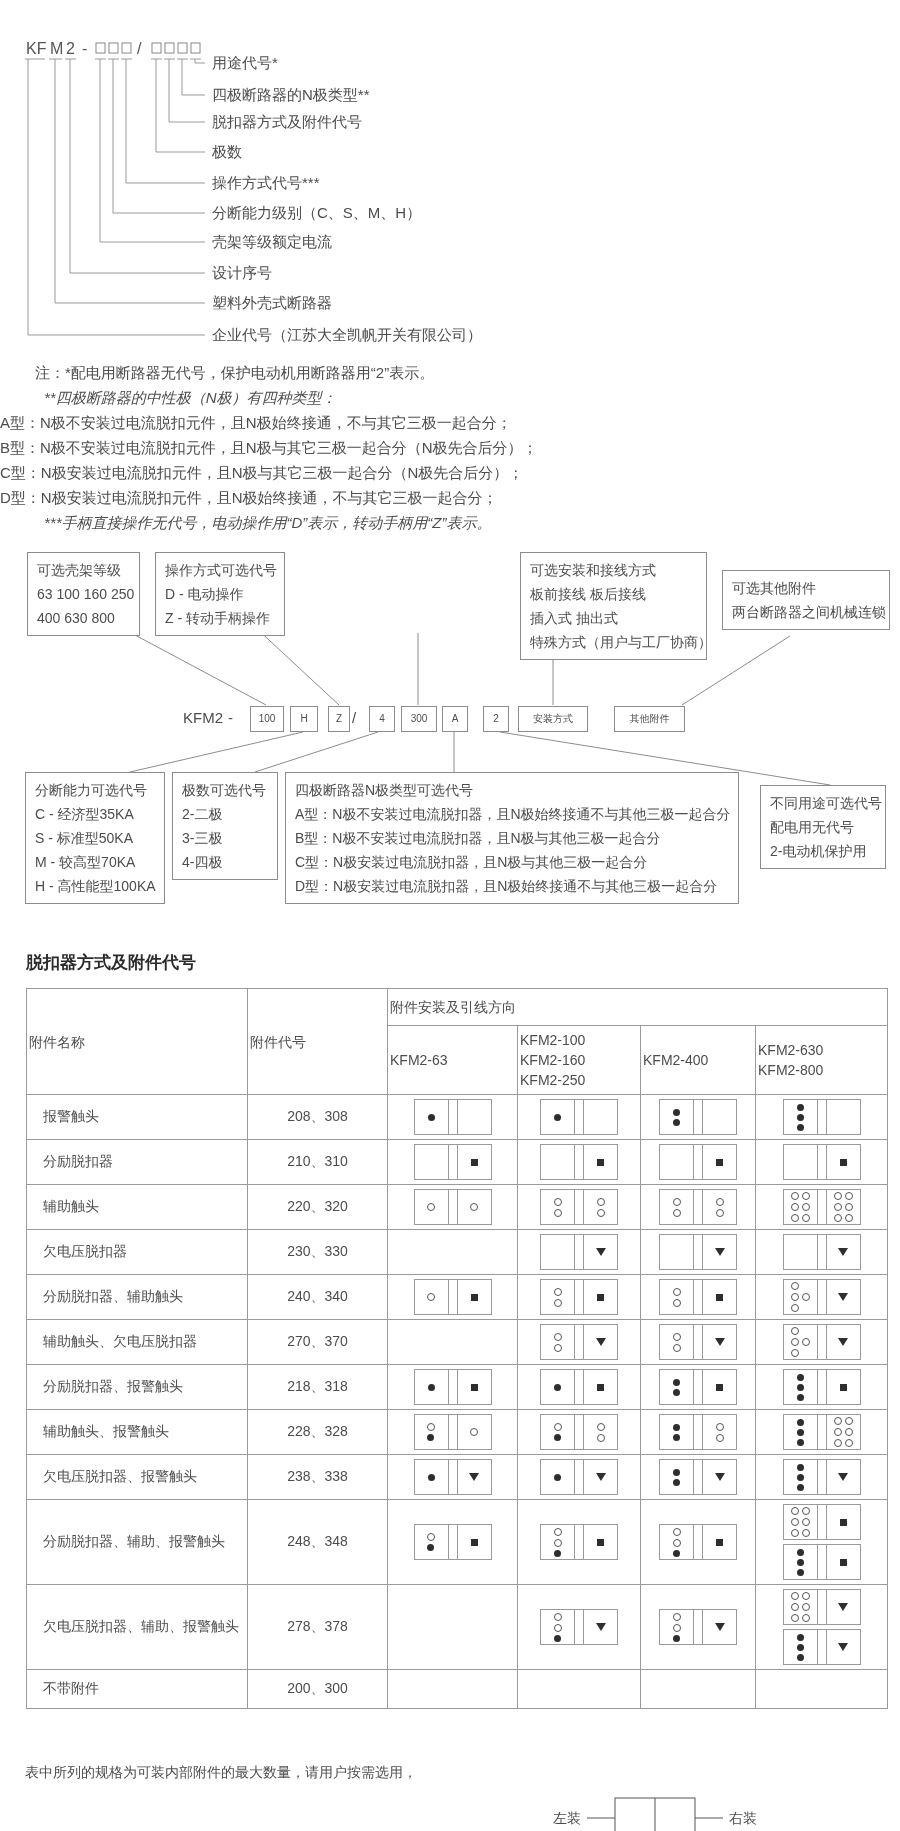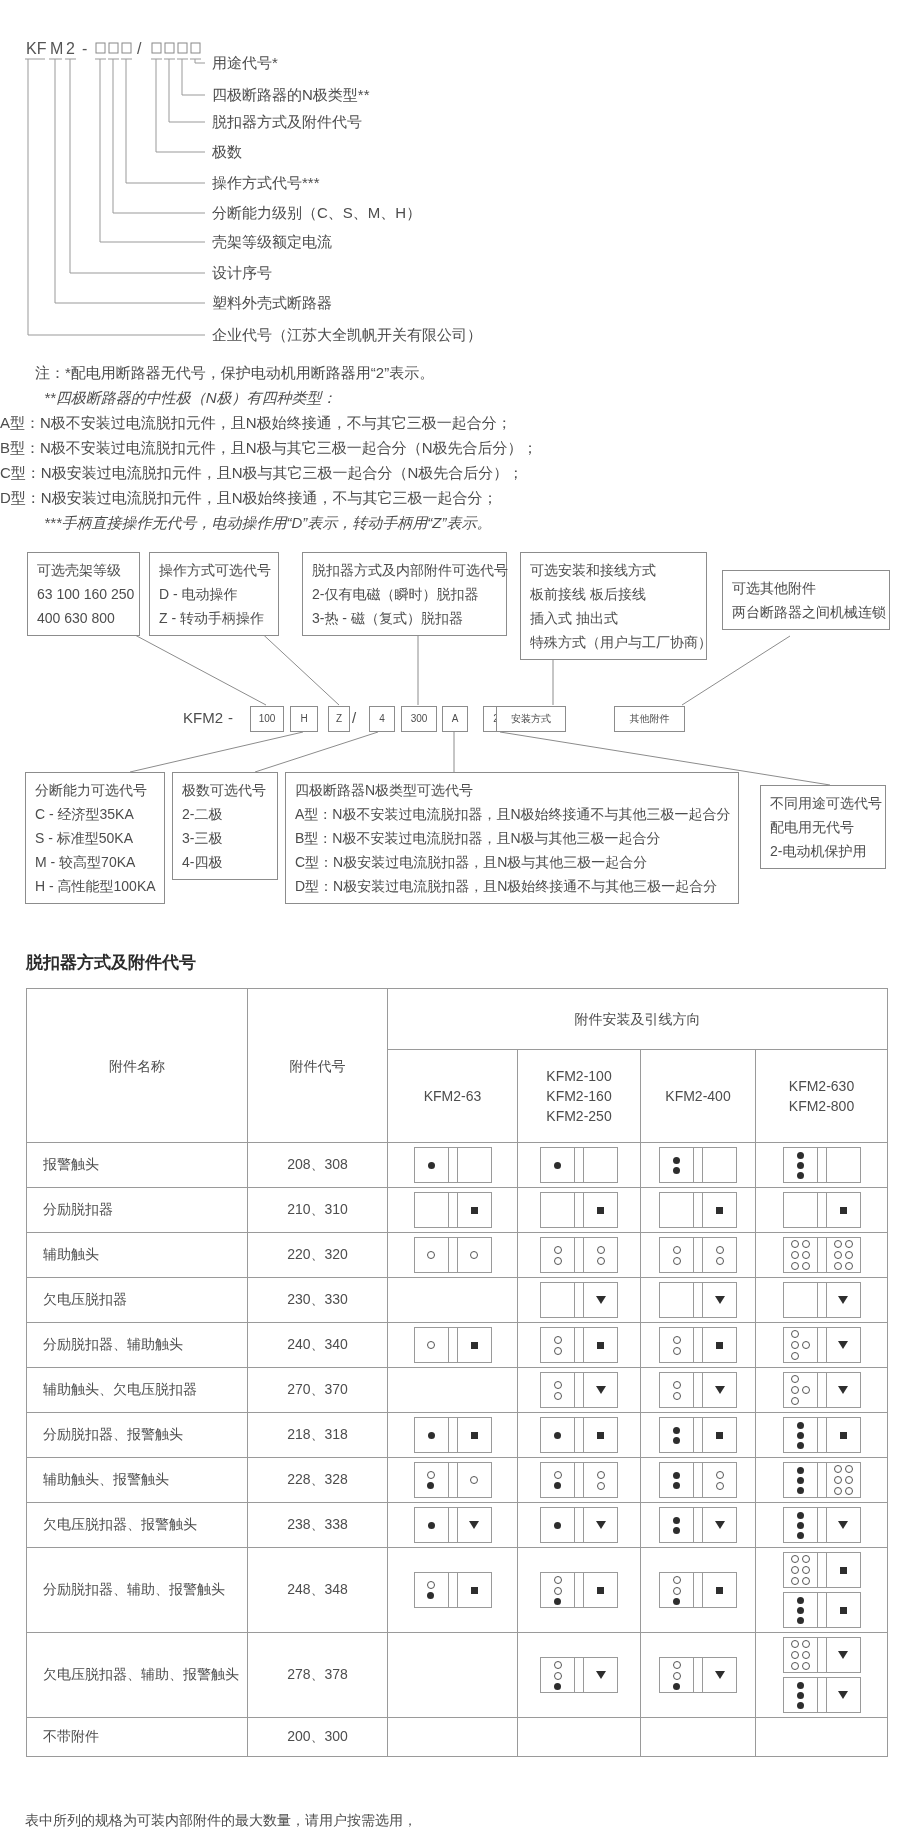--- a/index.html
+++ b/index.html
@@ -25,21 +25,21 @@
   .mid-lines{position:absolute;left:0;top:0;}
   .mid-lines line{stroke:#8c8c8c;stroke-width:1;}
   .mbox{position:absolute;border:1px solid #8c8c8c;padding:5px 9px;font-size:14px;line-height:24px;background:#fff;white-space:nowrap;}
   .cbox{position:absolute;top:161px;height:24px;line-height:24px;border:1px solid #8c8c8c;text-align:center;font-size:10px;background:#fff;}
   .ctext{position:absolute;top:161px;height:24px;line-height:24px;font-size:15px;}
 
   
   .tbl-title{margin:34px 0 14px 26px;font-size:17px;font-weight:bold;color:#2b2b2b;}
   table.acc{border-collapse:collapse;margin-left:26px;table-layout:fixed;width:861px;}
   table.acc th,table.acc td{border:1px solid #9a9a9a;font-weight:normal;font-size:14px;color:#4d4d4d;}
-  table.acc thead th{text-align:center;padding:16px 2px;line-height:20px;}
+  table.acc thead th{text-align:left;padding:4px 2px;line-height:20px;}
   th.h-span{height:28px;}
   td.c-name{text-align:left;padding:10px 6px 10px 16px;}
   td.c-code{text-align:center;}
   td.c-diag{text-align:center;padding:4px 2px;}
   .dstack{display:inline-flex;flex-direction:column;gap:4px;vertical-align:middle;}
   .diag{display:inline-flex;align-items:stretch;height:34px;border:1px solid #9a9a9a;background:#fff;}
   .dz{display:flex;flex-direction:column;flex-wrap:wrap;justify-content:center;align-content:center;gap:3px;min-width:25px;padding:0 4px;}
   .dmid{width:8px;border-left:1px solid #9a9a9a;border-right:1px solid #9a9a9a;}
   .sym{display:block;width:7px;height:7px;}
   .sym.dot{background:#2e2e2e;border-radius:50%;}
@@ -134,29 +134,24 @@
       <line x1="378" y1="187" x2="255" y2="227"></line>
       <line x1="454" y1="187" x2="454" y2="227"></line>
       <line x1="500" y1="187" x2="830" y2="240"></line>
     </svg>
 
     <div class="mbox" style="left:27px;top:7px;width:93px;">
       <div>可选壳架等级</div>
       <div>63 100 160 250</div>
       <div>400 630 800</div>
     </div>
-    <div class="mbox" style="left:149px;top:7px;width:110px;">
+    <div class="mbox" style="left:155px;top:7px;width:110px;">
       <div>操作方式可选代号</div>
       <div>D - 电动操作</div>
       <div>Z - 转动手柄操作</div>
-    </div>
-    <div class="mbox" style="left:302px;top:7px;width:185px;">
-      <div>脱扣器方式及内部附件可选代号</div>
-      <div>2-仅有电磁（瞬时）脱扣器</div>
-      <div>3-热 - 磁（复式）脱扣器</div>
     </div>
     <div class="mbox" style="left:520px;top:7px;width:167px;">
       <div>可选安装和接线方式</div>
       <div>板前接线 板后接线</div>
       <div>插入式 抽出式</div>
       <div>特殊方式（用户与工厂协商）</div>
     </div>
     <div class="mbox" style="left:722px;top:25px;width:148px;">
       <div>可选其他附件</div>
       <div>两台断路器之间机械连锁</div>
@@ -165,21 +160,21 @@
     <span class="ctext" style="left:183px;">KFM2</span>
     <span class="ctext" style="left:228px;">-</span>
     <span class="cbox" style="left:250px;width:32px;">100</span>
     <span class="cbox" style="left:290px;width:26px;">H</span>
     <span class="cbox" style="left:328px;width:20px;">Z</span>
     <span class="ctext" style="left:352px;">/</span>
     <span class="cbox" style="left:369px;width:24px;">4</span>
     <span class="cbox" style="left:401px;width:34px;">300</span>
     <span class="cbox" style="left:442px;width:24px;">A</span>
     <span class="cbox" style="left:483px;width:24px;">2</span>
-    <span class="cbox" style="left:496px;width:68px;">安装方式</span>
+    <span class="cbox" style="left:518px;width:68px;">安装方式</span>
     <span class="cbox" style="left:614px;width:69px;">其他附件</span>
 
     <div class="mbox" style="left:25px;top:227px;width:120px;">
       <div>分断能力可选代号</div>
       <div>C - 经济型35KA</div>
       <div>S - 标准型50KA</div>
       <div>M - 较高型70KA</div>
       <div>H - 高性能型100KA</div>
     </div>
     <div class="mbox" style="left:172px;top:227px;width:86px;">

